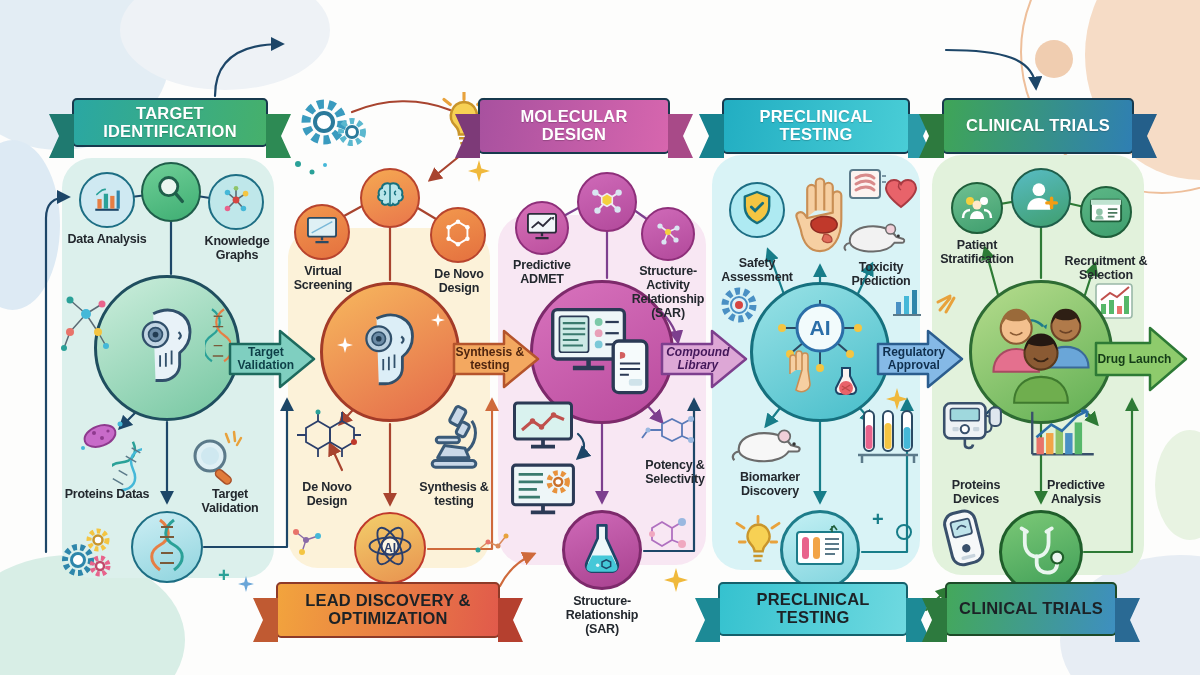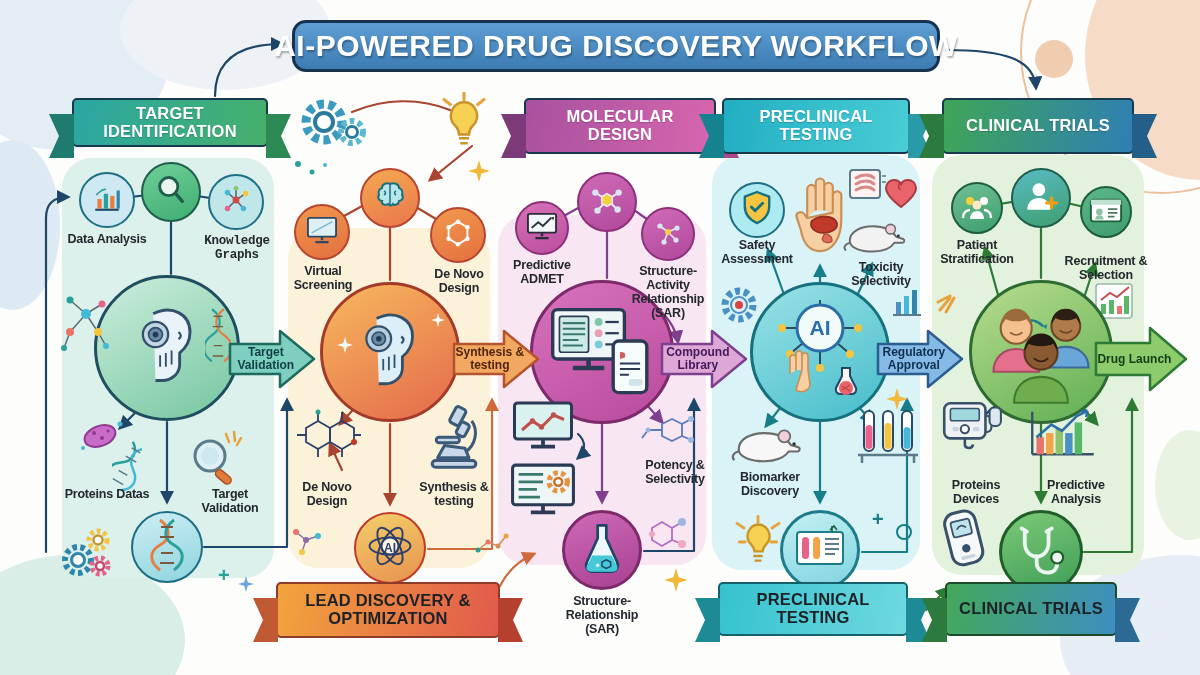--- a/index.html
+++ b/index.html
@@ -151,21 +151,21 @@
             <path d="M16 16L8 9M16 16l9-6M16 16l7 8M16 16l-8 8M16 16l0-11" fill="none"></path>
           </g>
           <circle cx="16" cy="16" r="3.2" fill="#d64541"></circle>
           <circle cx="8" cy="9" r="2.6" fill="#45b8d8"></circle>
           <circle cx="25" cy="10" r="2.6" fill="#f4c542"></circle>
           <circle cx="23" cy="24" r="2.6" fill="#45b8d8"></circle>
           <circle cx="8" cy="24" r="2.6" fill="#e8638c"></circle>
           <circle cx="16" cy="5" r="2.2" fill="#8fc46a"></circle>
         </svg></span>
   </div>
-  <div class="lbl" style="left:194px;top:234px;width:86px;font-family:Liberation Mono, monospace;">Knowledge Graphs</div>
+  <div class="lbl" style="left:194px;top:234px;width:86px;">Knowledge Graphs</div>
 
   <div class="circ" style="left:94px;top:275px;width:146px;height:146px;background:linear-gradient(150deg,#cdeedd,#74c6a0);border:3px solid #1f4e5f;">
     <span><svg width="92" height="92" viewBox="0 0 80 80">
           <path d="M28 12 C44 4 60 12 60 28 C60 36 56 42 51 46 L51 56 C51 64 44 70 36 70 L30 70" fill="#e8f2f8" stroke="#31506b" stroke-width="2.5" stroke-linejoin="round"></path>
           <circle cx="30" cy="30" r="11" fill="#c3d6e4" stroke="#31506b" stroke-width="2"></circle>
           <circle cx="30" cy="30" r="6" fill="#6b8aa5" stroke="#31506b" stroke-width="1.5"></circle>
           <circle cx="30" cy="30" r="2.5" fill="#223c52"></circle>
           <path d="M50 28q4 3 0 6" fill="none" stroke="#31506b" stroke-width="2"></path>
           <path d="M34 48v10M39 46v12M44 44v12" stroke="#31506b" stroke-width="1.6"></path>
         </svg></span>
@@ -444,21 +444,21 @@
       </svg></div>
   <div class="lbl" style="left:552px;top:594px;width:100px;">Structure-Relationship (SAR)</div>
   <div class="spark" style="left:664px;top:568px;width:24px;height:24px;background:#f0b93c;"></div>
 
   <div class="circ" style="left:729px;top:182px;width:56px;height:56px;background:#aeeaf2;border:2.5px solid #1d6e84;">
     <span><svg width="32" height="36" viewBox="0 0 34 38">
           <path d="M17 2l13 5v10c0 9-6 15-13 18C10 32 4 26 4 17V7z" fill="#f4c542" stroke="#16707e" stroke-width="2.5" stroke-linejoin="round"></path>
           <path d="M11 18l4 4 8-8" stroke="#16707e" stroke-width="3" fill="none" stroke-linecap="round"></path>
         </svg></span>
   </div>
-  <div class="lbl" style="left:710px;top:238px;width:94px;">Safety Assessment</div>
+  <div class="lbl" style="left:710px;top:256px;width:94px;">Safety Assessment</div>
 
   <div class="deco" style="left:788px;top:172px;"><svg width="64" height="92" viewBox="0 0 60 86">
         <g fill="#f6cfa2" stroke="#c98e54" stroke-width="2" stroke-linejoin="round">
           <path d="M18 42V16a4 4 0 018 0v20M26 36V10a4 4 0 018 0v26M34 36V14a4 4 0 018 0v24M42 38V22a4 4 0 018 0v22c0 18-8 30-20 30-10 0-16-8-18-20l-4-12c-1-4 4-6 7-3l3 4z"></path>
         </g>
         <path d="M22 46c8-7 22-5 24 2 1 5-5 9-13 9s-13-5-11-11z" fill="#c0392b" stroke="#8e2a21" stroke-width="1.5"></path>
         <path d="M34 58c5 0 8 3 7 7-3 2-8 1-9-2z" fill="#e06a5a" stroke="#b04a3a" stroke-width="1.2"></path>
       </svg></div>
   <div class="deco" style="left:848px;top:168px;"><svg width="42" height="40" viewBox="0 0 42 40">
         <rect x="2" y="2" width="30" height="28" rx="3" fill="#fdf3f0" stroke="#5b7a8a" stroke-width="2"></rect>
@@ -468,21 +468,21 @@
   <div class="deco" style="left:884px;top:178px;"><svg width="34" height="32" viewBox="0 0 34 32">
         <path d="M17 29C8 22 2 16 2 10 2 5 6 2 10 2c3 0 6 2 7 4 1-2 4-4 7-4 4 0 8 3 8 8 0 6-6 12-15 19z" fill="#e8636a" stroke="#a83a42" stroke-width="2"></path>
         <path d="M16 4c-2 3-2 6 1 8" stroke="#a83a42" stroke-width="1.4" fill="none"></path>
       </svg></div>
   <div class="deco" style="left:842px;top:218px;"><svg width="68" height="38" viewBox="0 0 70 36">
         <path d="M8 22c0-9 10-15 24-15 12 0 20 5 24 11l7 2c2 1 1 4-1 4H54c-4 6-13 9-22 9-13 0-24-4-24-11z" fill="#f2f2f2" stroke="#6b6b6b" stroke-width="2"></path>
         <circle cx="50" cy="10" r="5" fill="#f0cfd8" stroke="#6b6b6b" stroke-width="1.6"></circle>
         <circle cx="58" cy="17" r="1.5" fill="#333"></circle>
         <path d="M8 24c-5 1-7 5-4 8" stroke="#6b6b6b" stroke-width="2" fill="none"></path>
       </svg></div>
-  <div class="lbl" style="left:836px;top:260px;width:90px;">Toxicity Selectivity</div>
+  <div class="lbl" style="left:836px;top:260px;width:90px;">Toxicity Prediction</div>
 
   <div class="deco" style="left:716px;top:282px;"><svg width="46" height="46" viewBox="0 0 46 46">
         <circle cx="23" cy="23" r="14" fill="none" stroke="#4a90c4" stroke-width="7" stroke-dasharray="5 3.8"></circle>
         <circle cx="23" cy="23" r="8" fill="#dff0f8" stroke="#4a90c4" stroke-width="2"></circle>
         <circle cx="23" cy="23" r="4" fill="#d64541"></circle>
       </svg></div>
   <div class="deco" style="left:890px;top:286px;"><svg width="34" height="32" viewBox="0 0 34 32">
         <path d="M3 29h28" stroke="#5b7a8a" stroke-width="2"></path>
         <rect x="6" y="16" width="5" height="12" fill="#4a90c4"></rect>
         <rect x="14" y="10" width="5" height="18" fill="#45b8d8"></rect>
@@ -664,45 +664,42 @@
   <div class="flow" style="left:452px;top:328px;width:88px;height:62px;">
     <svg width="88" height="62" viewBox="0 0 88 62">
         <polygon points="2,16 52,16 52,3 86,31 52,59 52,46 2,46" fill="#f3a860" stroke="#b5542c" stroke-width="2.5" stroke-linejoin="round"></polygon>
       </svg>
     <span class="flbl" style="color:#4f250f;">Synthesis &amp; testing</span>
   </div>
   <div class="flow" style="left:660px;top:328px;width:88px;height:62px;">
     <svg width="88" height="62" viewBox="0 0 88 62">
         <polygon points="2,16 52,16 52,3 86,31 52,59 52,46 2,46" fill="#dda7d6" stroke="#7d3f8e" stroke-width="2.5" stroke-linejoin="round"></polygon>
       </svg>
-    <span class="flbl" style="color:#43175a;">Compound Library</span>
+    <span class="flbl" style="color:#43175a;font-style:italic;">Compound Library</span>
   </div>
   <div class="flow" style="left:876px;top:328px;width:88px;height:62px;">
     <svg width="88" height="62" viewBox="0 0 88 62">
         <polygon points="2,16 52,16 52,3 86,31 52,59 52,46 2,46" fill="#85b9e6" stroke="#2b5d8e" stroke-width="2.5" stroke-linejoin="round"></polygon>
       </svg>
     <span class="flbl" style="color:#0f2f4e;">Regulatory Approval</span>
   </div>
   <div class="flow" style="left:1094px;top:325px;width:94px;height:68px;">
     <svg width="94" height="68" viewBox="0 0 94 68">
         <polygon points="2,18 56,18 56,3 92,34 56,65 56,50 2,50" fill="#8ecb6c" stroke="#2d7a35" stroke-width="2.5" stroke-linejoin="round"></polygon>
       </svg>
     <span class="flbl" style="color:#143c17;">Drug Launch</span>
   </div>
 
-  <div class="title">
-      <span>AI-POWERED DRUG DISCOVERY WORKFLOW</span>
-    </div>
 
   <div class="ribbon" style="left:72px;top:98px;width:196px;height:49px;background:linear-gradient(100deg,#2aa7a3,#46b06b);">
     <span class="tail l" style="background:#1f7a70;"></span>
       <span class="tail r" style="background:#2d8a54;"></span>
     <span>TARGET IDENTIFICATION</span>
   </div>
-  <div class="ribbon" style="left:524px;top:98px;width:192px;height:56px;background:linear-gradient(100deg,#a8519f,#d766ae);">
+  <div class="ribbon" style="left:478px;top:98px;width:192px;height:56px;background:linear-gradient(100deg,#a8519f,#d766ae);">
     <span class="tail l" style="background:#7d3a78;"></span>
       <span class="tail r" style="background:#a84a88;"></span>
     <span>MOLECULAR DESIGN</span>
   </div>
   <div class="ribbon" style="left:722px;top:98px;width:188px;height:56px;background:linear-gradient(100deg,#22aec2,#49cdd6);">
     <span class="tail l" style="background:#17828f;"></span>
       <span class="tail r" style="background:#2a9aa8;"></span>
     <span>PRECLINICAL TESTING</span>
   </div>
   <div class="ribbon" style="left:942px;top:98px;width:192px;height:56px;background:linear-gradient(100deg,#3fa557,#2f7fb3);">

